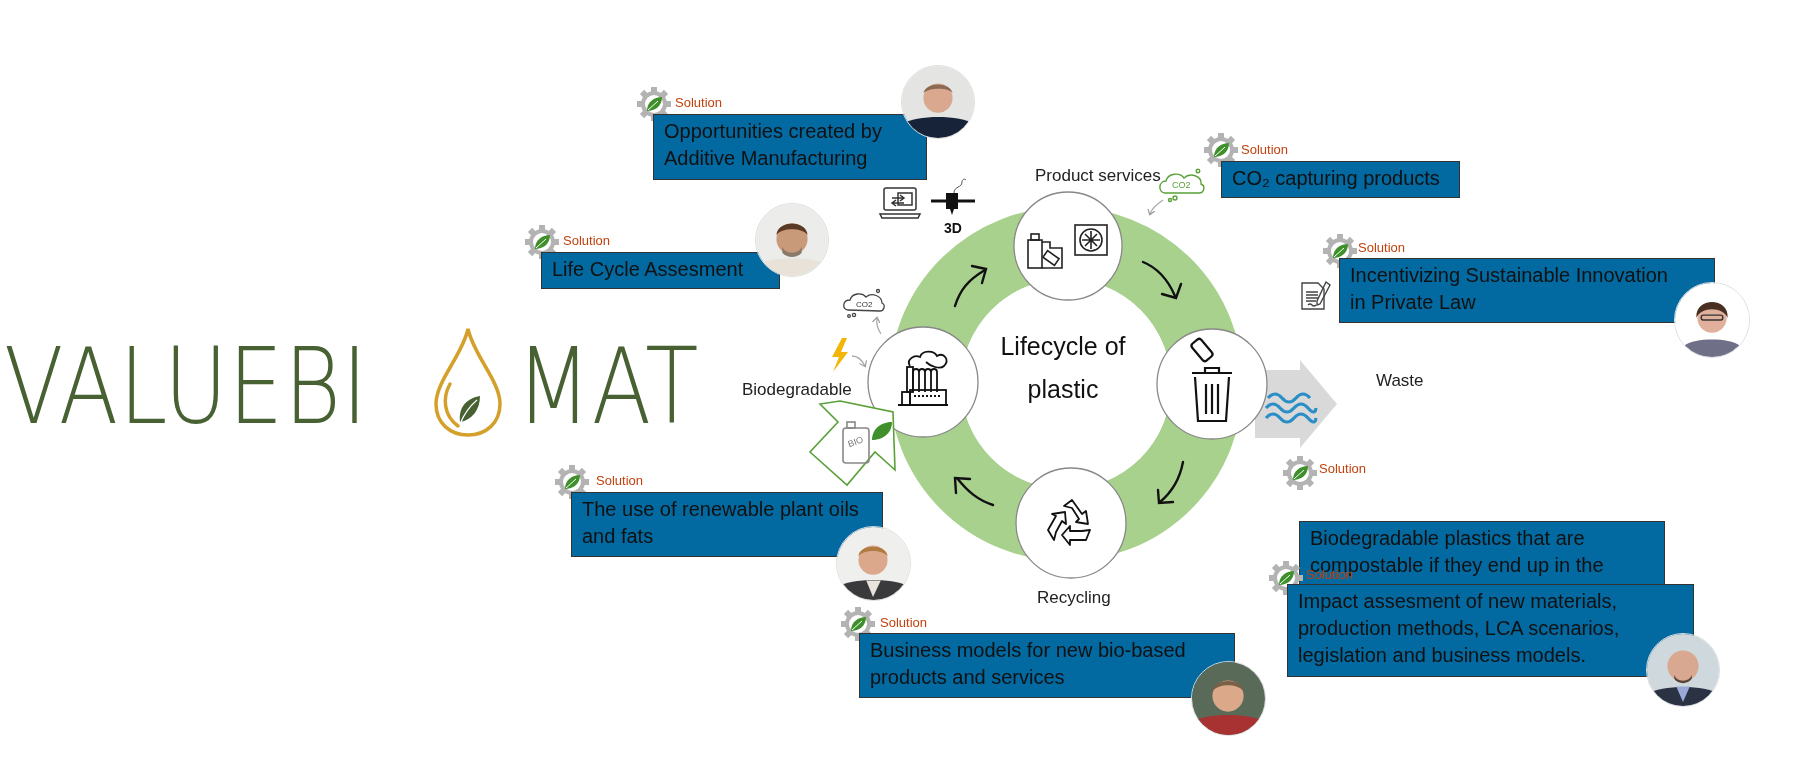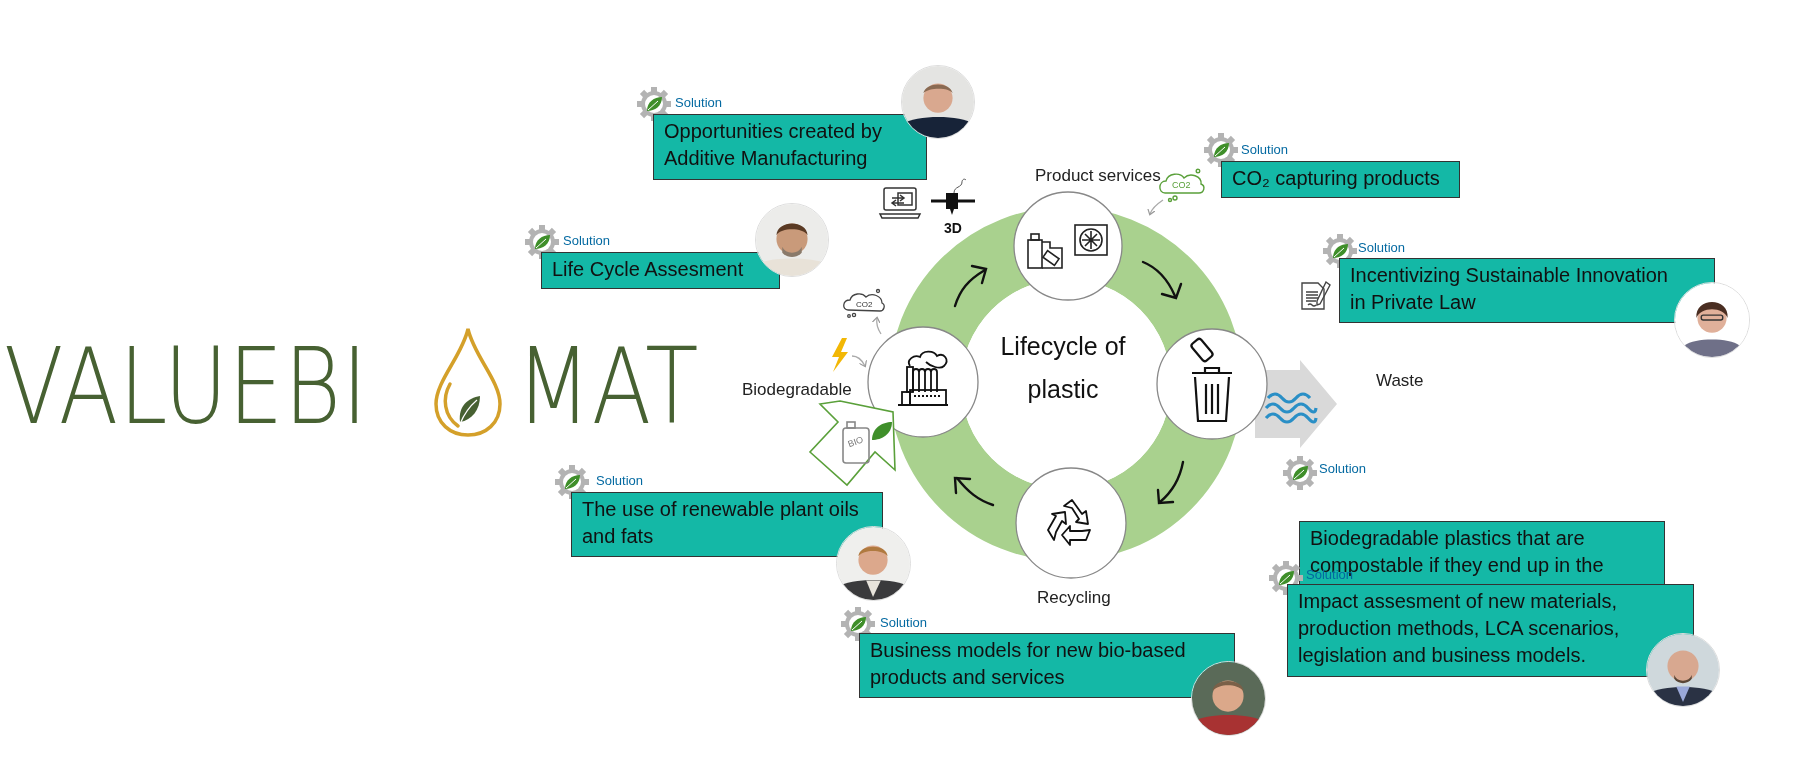--- a/index.html
+++ b/index.html
@@ -11,24 +11,24 @@
     
     .logo { position: absolute; left: 4px; top: 332px; height: 110px; width: 720px; }
     .logo-text { position: absolute; top: 0; font-family: "DejaVu Sans", sans-serif;
                  font-weight: 300; font-size: 106px; line-height: 110px; color: #476132;
                  letter-spacing: 1px; transform: scaleX(0.82); transform-origin: left top; white-space: nowrap; }
     .logo-left { left: 0; }
     .logo-right { left: 512px; }
 
     
     .card { position: absolute; }
-    .card .sol-box { position: absolute; border: 1.5px solid #333; background: #14b8a6;
+    .card .sol-box { position: absolute; border: 1.5px solid #333; background: #0369a1;
                      font-size: 20px; line-height: 27px; padding: 3px 10px 4px 10px; box-sizing: border-box;
                      color: #111; white-space: pre-line; }
-    .card .sol-label { position: absolute; font-size: 13px; color: #0369a1; }
+    .card .sol-label { position: absolute; font-size: 13px; color: #c2410c; }
     .card .gear { position: absolute; width: 36px; height: 36px; }
     .photo { position: absolute; border-radius: 50%; overflow: hidden; border: 1px solid #ddd; box-sizing: border-box; }
     .photo svg { width: 100%; height: 100%; display: block; }
 
     
     .stage-label { position: absolute; font-size: 17px; color: #222; white-space: nowrap; }
     .center-text { position: absolute; left: 963px; top: 325px; width: 200px; text-align: center;
                    font-size: 25px; line-height: 43px; color: #111; }
     .center-text span { display: block; }
   </style>

